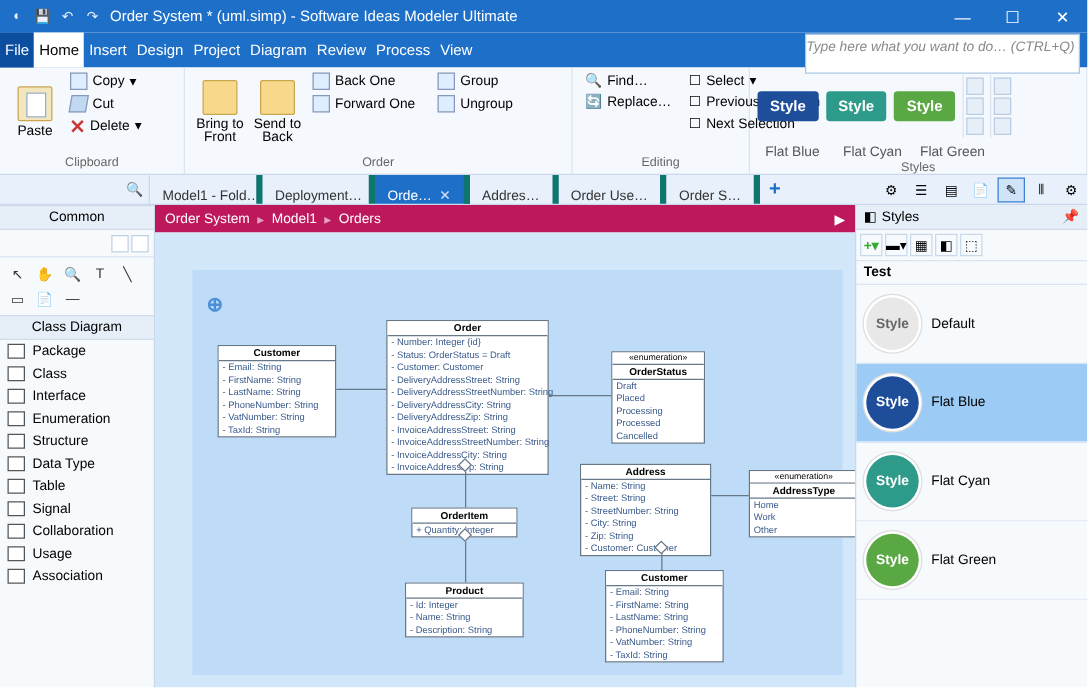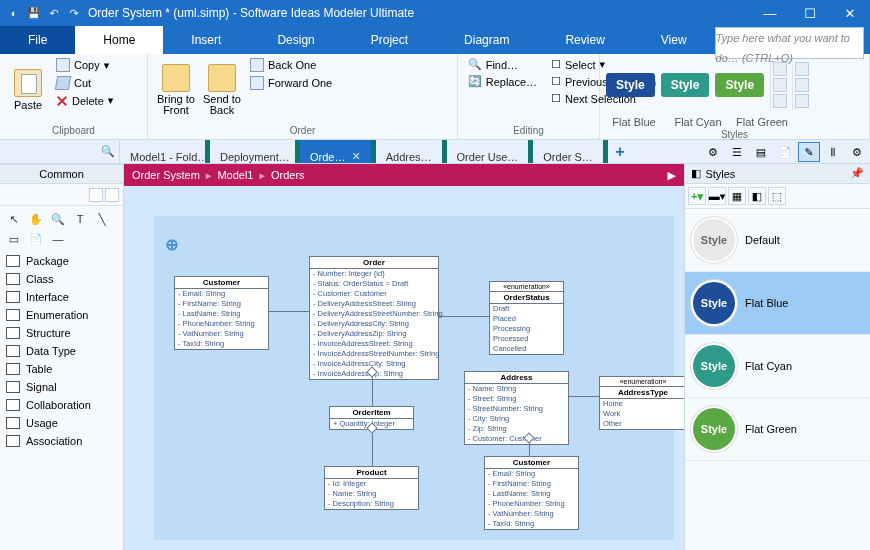--- a/index.html
+++ b/index.html
@@ -3,21 +3,21 @@
 <meta charset="utf-8">
 <style>
 *{box-sizing:border-box;margin:0;padding:0;font-family:"Segoe UI",Tahoma,sans-serif;font-size:11px;user-select:none}
 body{width:870px;height:550px;overflow:hidden;background:#fff;position:relative}
 .titlebar{height:26px;background:#1e6fc8;display:flex;align-items:center;color:#fff}
 .titlebar .qat{display:flex;gap:4px;padding:0 6px}
 .titlebar .qat span{width:16px;height:16px;display:flex;align-items:center;justify-content:center;opacity:.9}
 .titlebar .title{flex:1;text-align:left;font-size:12px}
 .titlebar .winbtn{width:40px;height:26px;display:flex;align-items:center;justify-content:center;color:#fff;font-size:13px}
 .menubar{height:28px;background:#1e6fc8;display:flex;align-items:stretch;color:#fff}
-.menubar .mitem{padding:0 28px;display:flex;align-items:center;font-size:12px;cursor:pointer}
+.menubar .mitem{padding:0 4px;display:flex;align-items:center;font-size:12px;cursor:pointer}
 .menubar .mitem.file{background:#0b4d9e}
 .menubar .mitem.active{background:#fff;color:#000}
 .menubar .search{margin-left:auto;width:220px;background:#fff;border:1px solid #a8c6e6;height:32px;margin-top:1px;margin-right:6px;padding:0 0;color:#888;font-style:italic;line-height:20px;font-size:11px}
 .ribbon{height:86px;background:#f5f9fd;border-bottom:1px solid #c9d8ea;display:flex}
 .rgroup{border-right:1px solid #d9e4f1;padding:2px 6px;display:flex;flex-direction:column}
 .rgroup .body{flex:1;display:flex;gap:2px}
 .rgroup .label{text-align:center;color:#666;font-size:10px;padding:1px 0}
 .bigbtn{width:44px;display:flex;flex-direction:column;align-items:center;justify-content:center;gap:2px;padding:2px;cursor:pointer}
 .bigbtn .ico{width:28px;height:28px;background:#f8d88a;border:1px solid #c9a650;border-radius:2px}
 .bigbtn .ico.paste{background:#f3e5bc;border:1px solid #caa64f;position:relative}
@@ -92,20 +92,21 @@
 </div>
 
 <div class="menubar">
   <div class="mitem file">File</div>
   <div class="mitem active">Home</div>
   <div class="mitem">Insert</div>
   <div class="mitem">Design</div>
   <div class="mitem">Project</div>
   <div class="mitem">Diagram</div>
   <div class="mitem">Review</div>
+  <div class="mitem">Process</div>
   <div class="mitem">View</div>
   <div class="search">Type here what you want to do…   (CTRL+Q)</div>
 </div>
 
 <div class="ribbon">
   <div class="rgroup" style="width:148px">
     <div class="body">
       <div class="bigbtn">
           <div class="ico paste"></div>
           <span>Paste</span>
@@ -134,20 +135,30 @@
 Back</span>
         </div>
       <div class="colbtns">
         <div class="smallbtn">
             <span class="ic copy"></span>
             <span>Back One</span>
           </div>
         <div class="smallbtn">
             <span class="ic copy"></span>
             <span>Forward One</span>
+          </div>
+      </div>
+      <div class="colbtns" style="margin-left:8px">
+        <div class="smallbtn">
+            <span class="ic copy"></span>
+            <span>Group</span>
+          </div>
+        <div class="smallbtn">
+            <span class="ic copy"></span>
+            <span>Ungroup</span>
           </div>
       </div>
     </div>
     <div class="label">Order</div>
   </div>
   <div class="rgroup" style="width:142px">
     <div class="body">
       <div class="colbtns">
         <div class="smallbtn">🔍 <span>Find…</span></div>
         <div class="smallbtn">🔄 <span>Replace…</span></div>
@@ -232,20 +243,21 @@
     <div class="toolgrid">
       <span>↖</span>
       <span>✋</span>
       <span>🔍</span>
       <span>T</span>
       <span>╲</span>
       <span>▭</span>
       <span>📄</span>
       <span>—</span>
     </div>
+    <div class="sect">Class Diagram</div>
     <div id="leftitems">
         <div class="item">
           <span class="ic2"></span>
           <span>Package</span>
         </div>
         <div class="item">
           <span class="ic2"></span>
           <span>Class</span>
         </div>
         <div class="item">
@@ -388,20 +400,21 @@
         <span>Styles</span>
         <span style="margin-left:auto">📌</span>
       </div>
     <div class="tbar">
       <span style="color:#3a3;font-weight:bold">+▾</span>
       <span>▬▾</span>
       <span>▦</span>
       <span>◧</span>
       <span>⬚</span>
     </div>
+    <div class="label">Test</div>
     <div class="slist" id="slist">
         <div class="sitem">
           <div class="ball" style="background:#e8e8e8;color:#666">Style</div>
           <span>Default</span>
         </div>
         <div class="sitem sel">
           <div class="ball" style="background:#1e4e9a;color:#fff">Style</div>
           <span>Flat Blue</span>
         </div>
         <div class="sitem">

